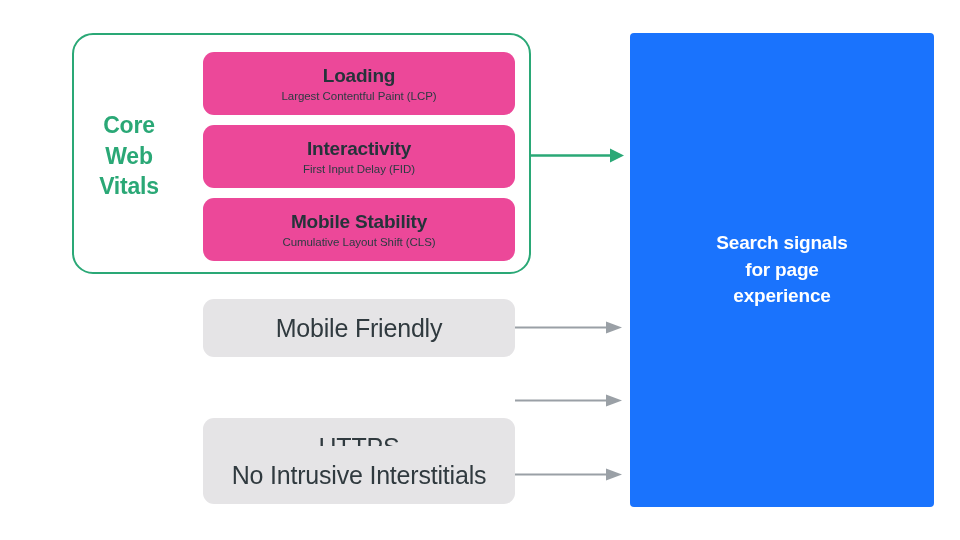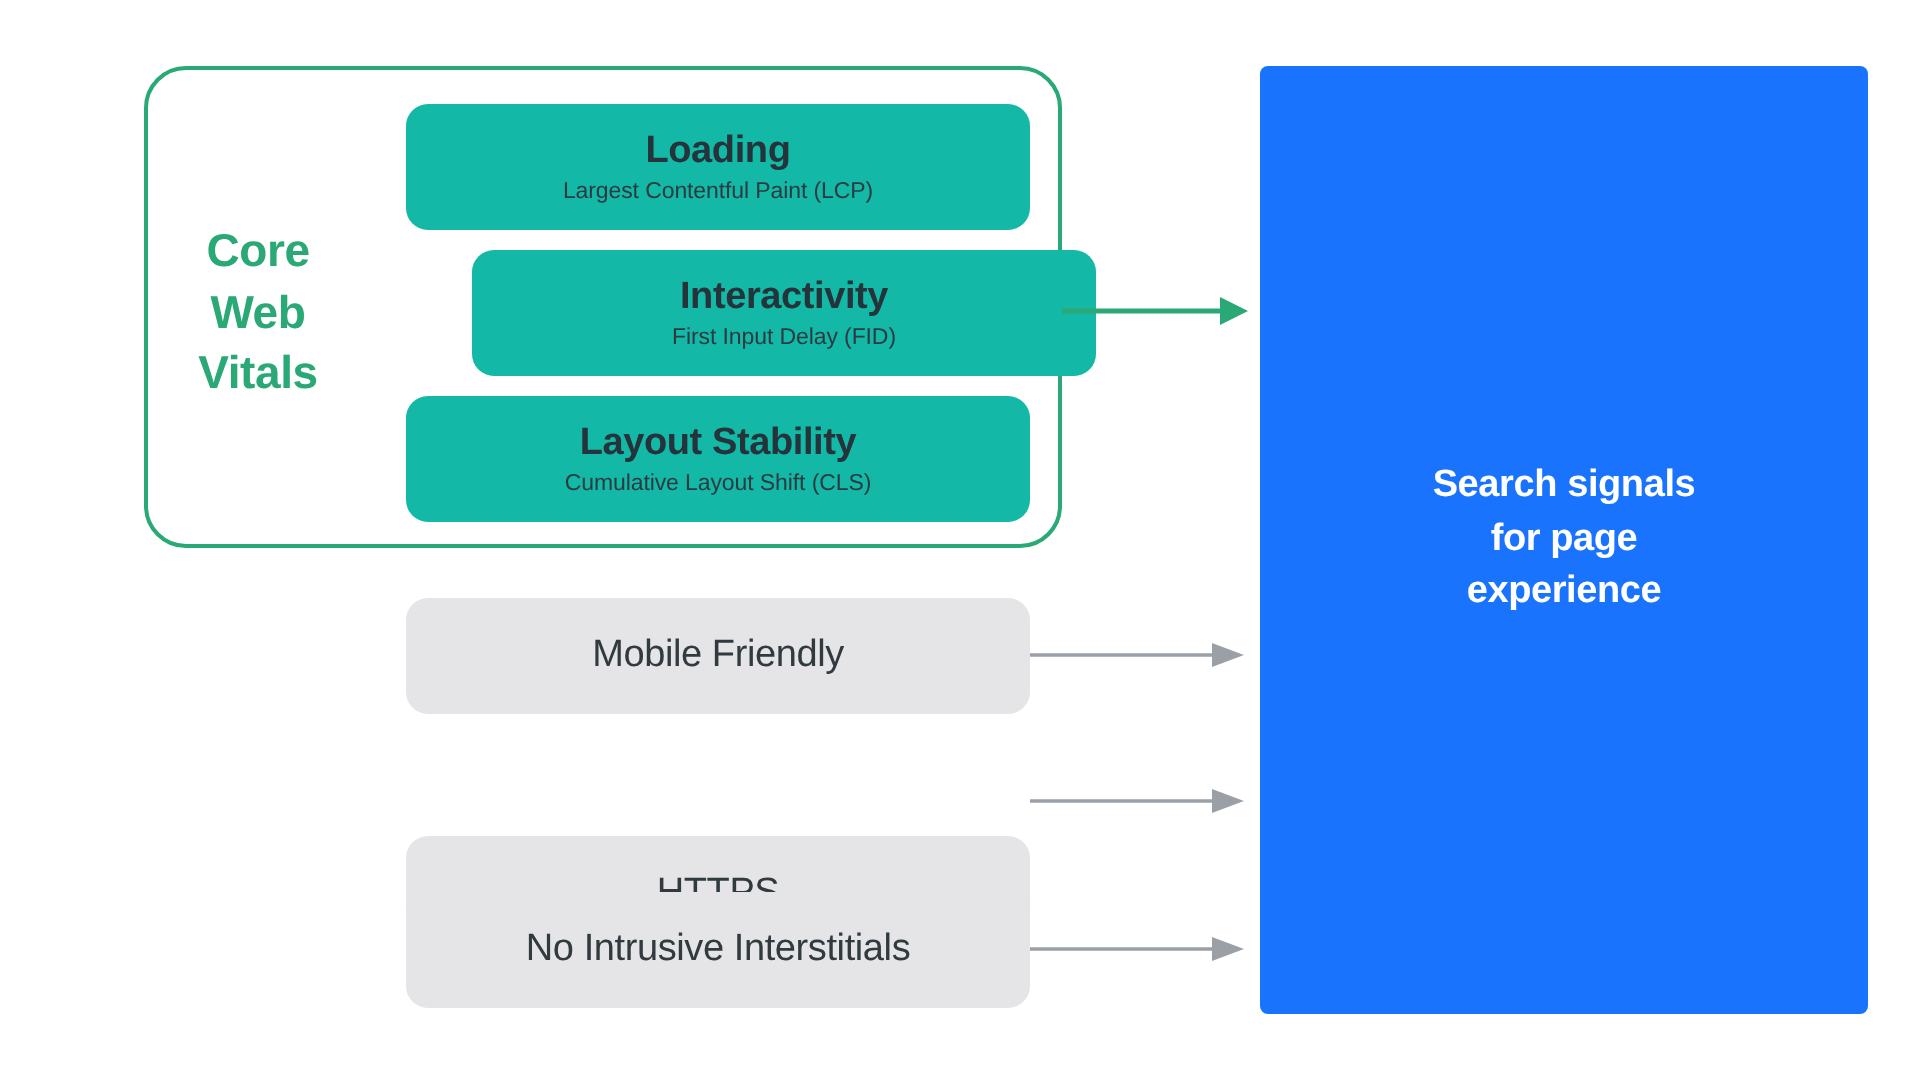--- a/index.html
+++ b/index.html
@@ -49,29 +49,29 @@
     letter-spacing: -0.2px;
   }
   .cwv-label span { display: block; }
 
   
   .metric-card {
     position: absolute;
     left: 203px;
     width: 312px;
     height: 63px;
-    background: #14b8a6;
+    background: #ec4899;
     border-radius: 11px;
     display: flex;
     flex-direction: column;
     align-items: center;
     justify-content: center;
   }
   .metric-card.m1 { top: 52px; }
-  .metric-card.m2 { top: 125px; margin-left: 33px; }
+  .metric-card.m2 { top: 125px; }
   .metric-card.m3 { top: 198px; }
 
   .metric-title {
     font-size: 19px;
     font-weight: bold;
     color: #25333a;
     letter-spacing: -0.2px;
     line-height: 1.18;
   }
   .metric-sub {
@@ -92,21 +92,21 @@
     border-radius: 11px;
     display: flex;
     align-items: center;
     justify-content: center;
   }
   .signal-card.s1 { top: 299px; }
   .signal-card.s2 { top: 372px; margin-top: 46px; }
   .signal-card.s3 { top: 446px; }
 
   .signal-title {
-    font-size: 19px;
+    font-size: 25px;
     font-weight: normal;
     color: #303a3f;
     letter-spacing: -0.2px;
   }
 
   
   .outcome-panel {
     position: absolute;
     left: 630px;
     top: 33px;
@@ -155,21 +155,21 @@
     <div class="metric-title">Loading</div>
     <div class="metric-sub">Largest Contentful Paint (LCP)</div>
   </div>
 
   <div class="metric-card m2">
     <div class="metric-title">Interactivity</div>
     <div class="metric-sub">First Input Delay (FID)</div>
   </div>
 
   <div class="metric-card m3">
-    <div class="metric-title">Layout Stability</div>
+    <div class="metric-title">Mobile Stability</div>
     <div class="metric-sub">Cumulative Layout Shift (CLS)</div>
   </div>
 
   <div class="signal-card s1">
     <div class="signal-title">Mobile Friendly</div>
   </div>
 
   <div class="signal-card s2">
     <div class="signal-title">HTTPS</div>
   </div>

